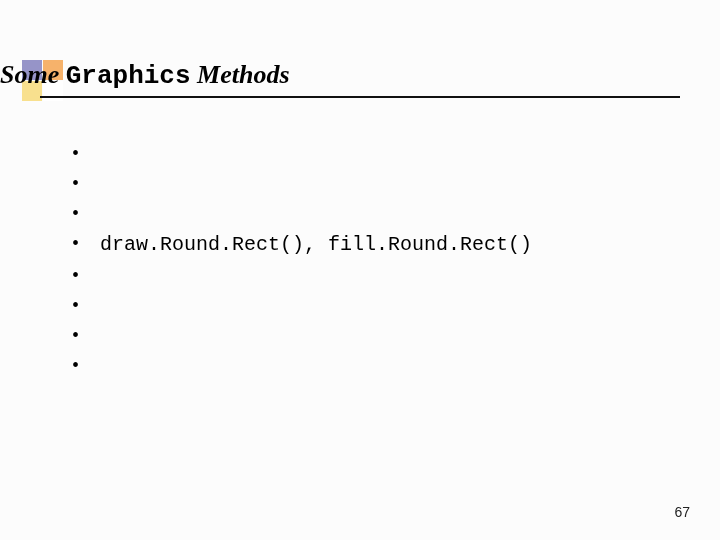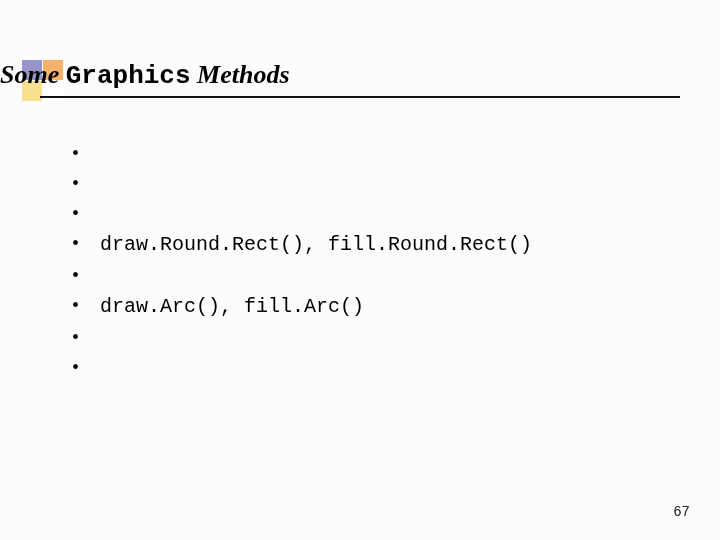--- a/index.html
+++ b/index.html
@@ -72,21 +72,21 @@
   .bullets .dot {
     width: 28px;
     flex: 0 0 28px;
     font-family: "Times New Roman", serif;
   }
 
   .pagenum {
     position: absolute;
     right: 30px;
     bottom: 20px;
-    font-family: Liberation Mono, monospace;
+    font-family: Liberation Sans, sans-serif;
     font-size: 14px;
     color: #222;
     margin-top: 44px;
   }
 </style>
 </head>
 <body>
 
 <div class="slide">
 
@@ -117,21 +117,20 @@
     </div>
     <div class="row">
       <span class="dot">•</span>
       <span>draw.Round.Rect(), fill.Round.Rect()</span>
     </div>
     <div class="row">
       <span class="dot">•</span>
     </div>
     <div class="row">
       <span class="dot">•</span>
-      <span>draw.Arc(), fill.Arc()</span>
     </div>
     <div class="row">
       <span class="dot">•</span>
     </div>
     <div class="row">
       <span class="dot">•</span>
     </div>
   </div>
 
   <div class="pagenum">67</div>

